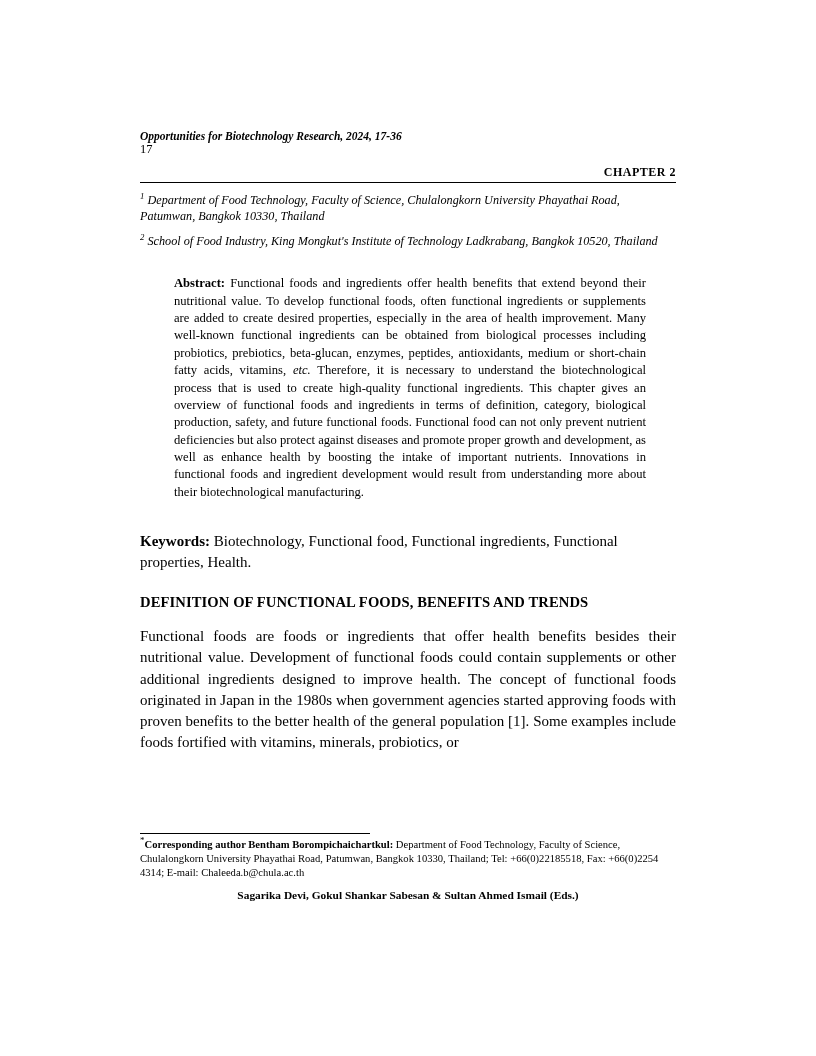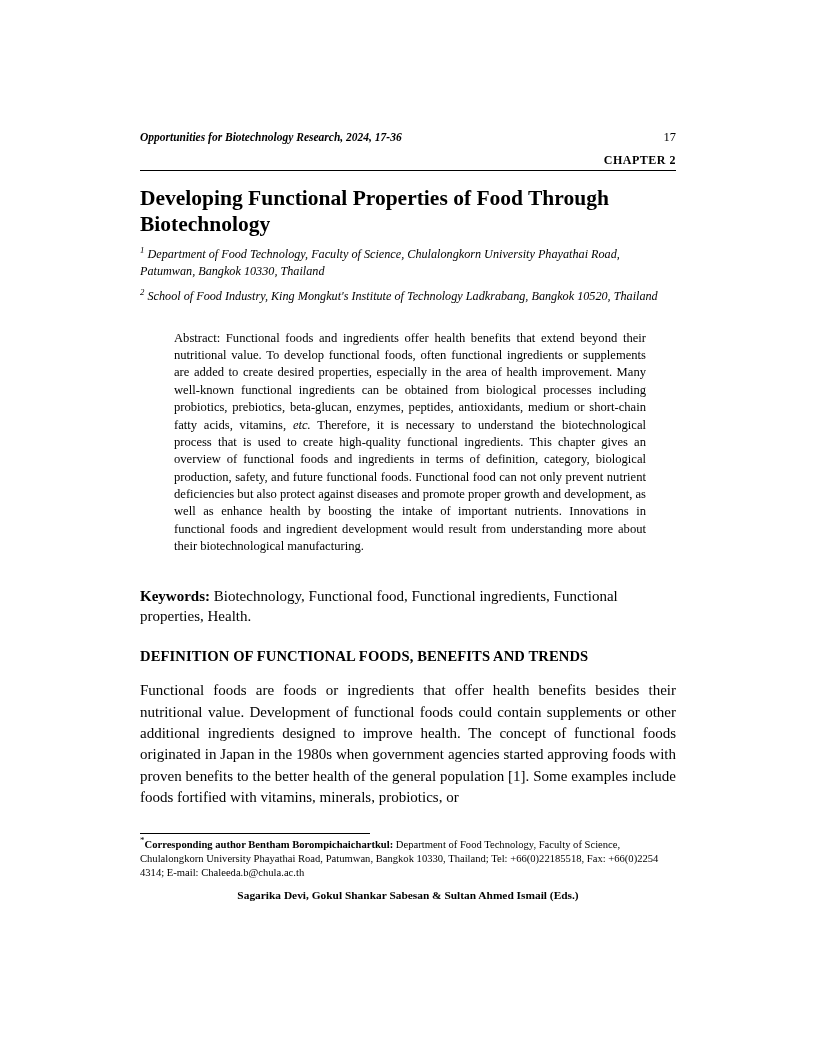--- a/index.html
+++ b/index.html
@@ -31,20 +31,21 @@
     width: 536px;
   }
 
   
   .running-head {
     display: flex;
     justify-content: space-between;
     align-items: baseline;
     font-size: 11.5px;
     margin-bottom: 2px;
+    flex-direction: column;
   }
   .running-head .journal {
     font-style: italic;
     font-weight: bold;
   }
   .running-head .pageno {
     font-weight: normal;
     font-size: 12.5px;
   }
 
@@ -93,21 +94,21 @@
     line-height: 0;
   }
 
   .abstract {
     margin: 26px 0 0 34px;
     width: 472px;
     font-size: 12.6px;
     line-height: 1.38;
     text-align: justify;
   }
-  .abstract b { font-weight: normal; }
+  .abstract b { font-weight: bold; }
   .abstract i { font-style: italic; }
 
   .keywords {
     margin-top: 30px;
     font-size: 15px;
     line-height: 1.36;
   }
   .keywords b { font-weight: bold; }
 
   .section-head {
@@ -164,21 +165,20 @@
 
   <div class="content">
 
     <div class="running-head">
       <span class="journal">Opportunities for Biotechnology Research, 2024, 17-36</span>
       <span class="pageno">17</span>
     </div>
 
     <div class="chapter-bar">CHAPTER 2</div>
 
-    <h1 class="title">Developing Functional Properties of Food Through Biotechnology</h1>
 
 
     <div class="affiliation">
       <span class="marker">1</span>
       <span>Department of Food Technology, Faculty of Science, Chulalongkorn University Phayathai Road, Patumwan, Bangkok 10330, Thailand</span>
     </div>
 
     <div class="affiliation">
       <span class="marker">2</span>
       <span>School of Food Industry, King Mongkut's Institute of Technology Ladkrabang, Bangkok 10520, Thailand</span>

